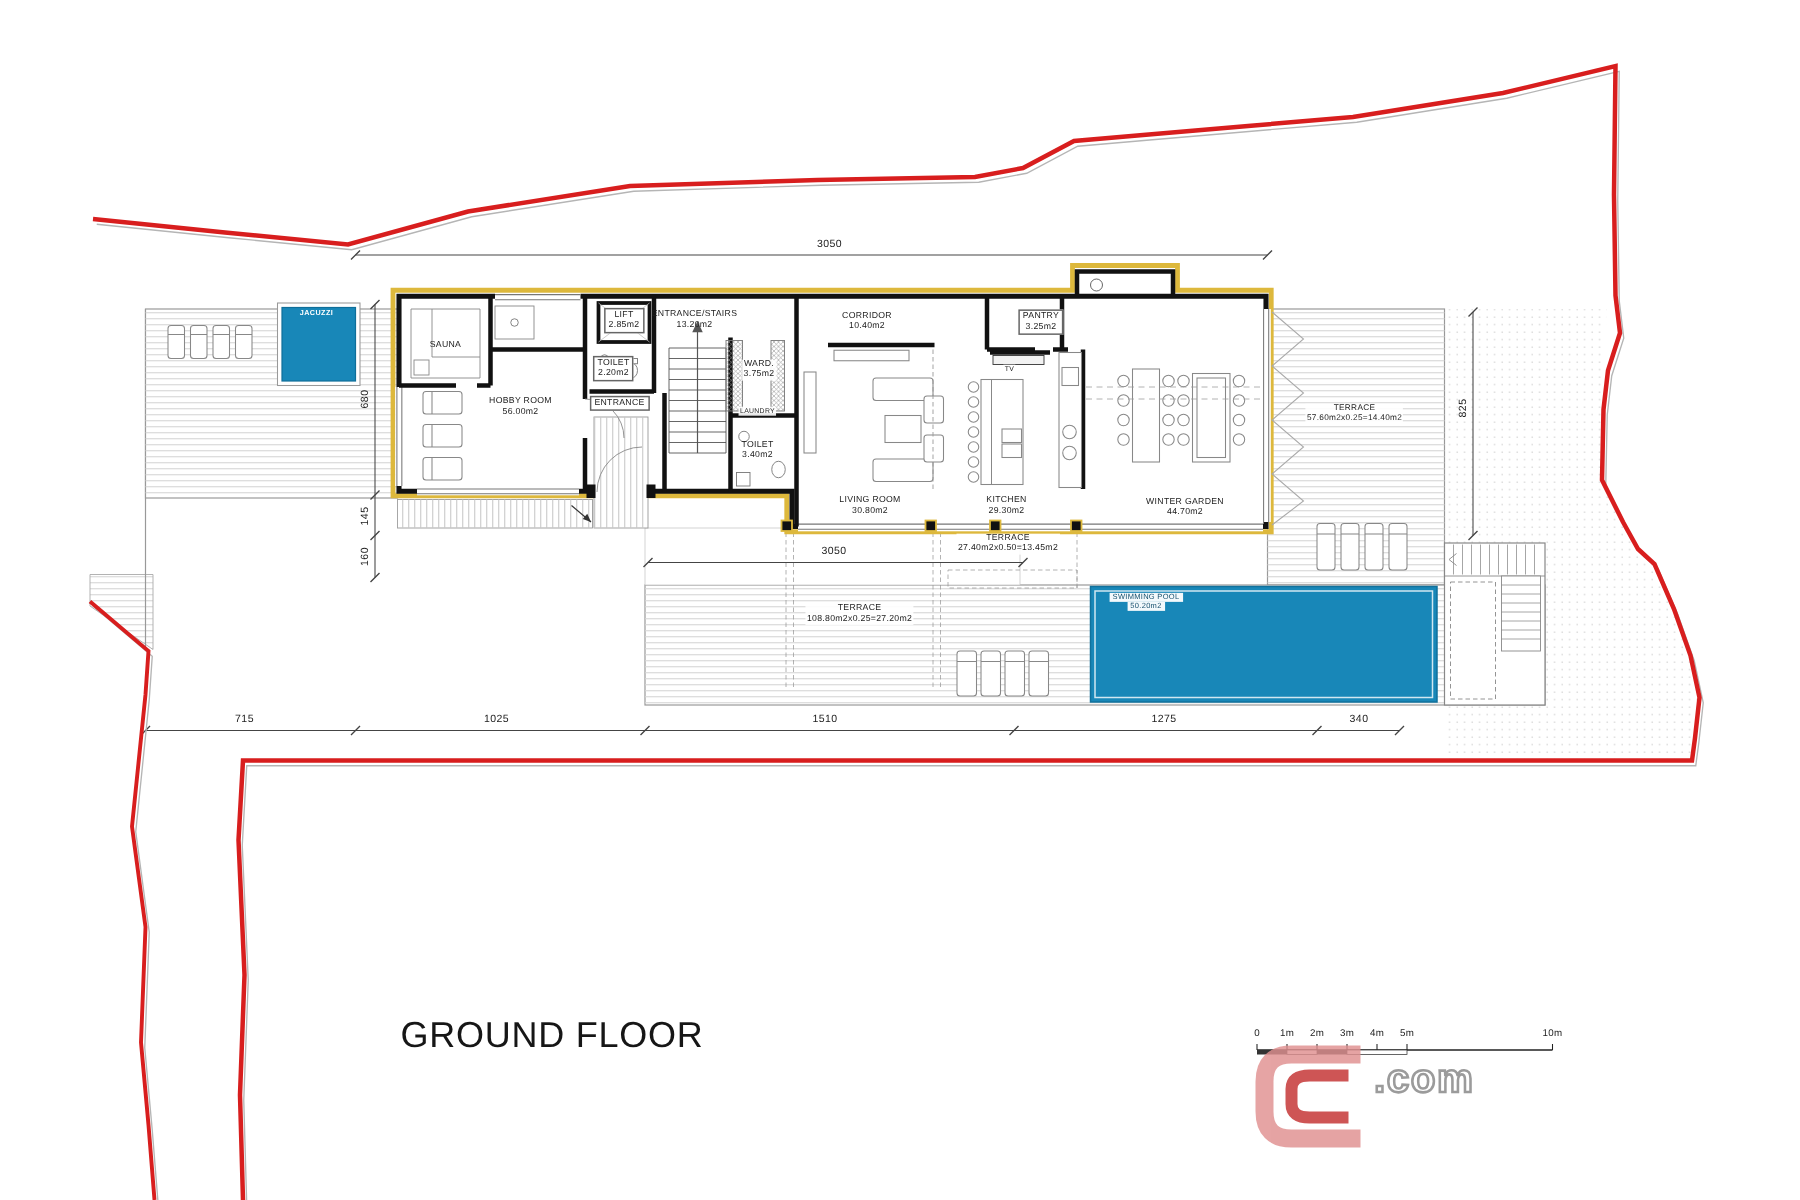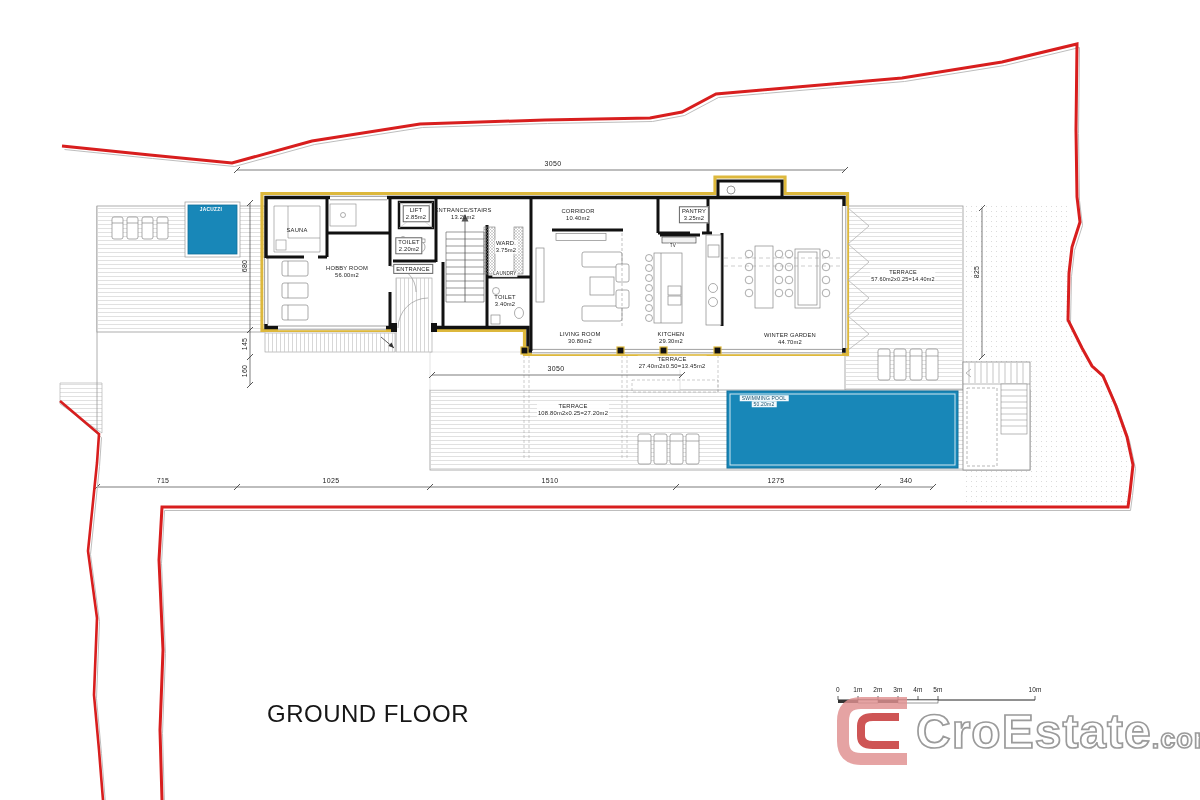--- a/index.html
+++ b/index.html
@@ -370,20 +370,19 @@
 <div class="lbl dim" style="left:906px;top:481px">340</div>
 
 <div class="lbl scale" style="left:838px;top:690px">0</div>
 <div class="lbl scale" style="left:858px;top:690px">1m</div>
 <div class="lbl scale" style="left:878px;top:690px">2m</div>
 <div class="lbl scale" style="left:898px;top:690px">3m</div>
 <div class="lbl scale" style="left:918px;top:690px">4m</div>
 <div class="lbl scale" style="left:938px;top:690px">5m</div>
 <div class="lbl scale" style="left:1035px;top:690px">10m</div>
 
-<div class="title" style="left:267px;top:714px">GROUND FLOOR</div>
+<div class="title" style="left:267px;top:691px">GROUND FLOOR</div>
 
 <div class="logoText" style="left:916px;top:706px">
-  <span class="brand">CroEstate</span>
       <span class="tld">.com</span>
 </div>
 
 </div>
 
 </body></html>

